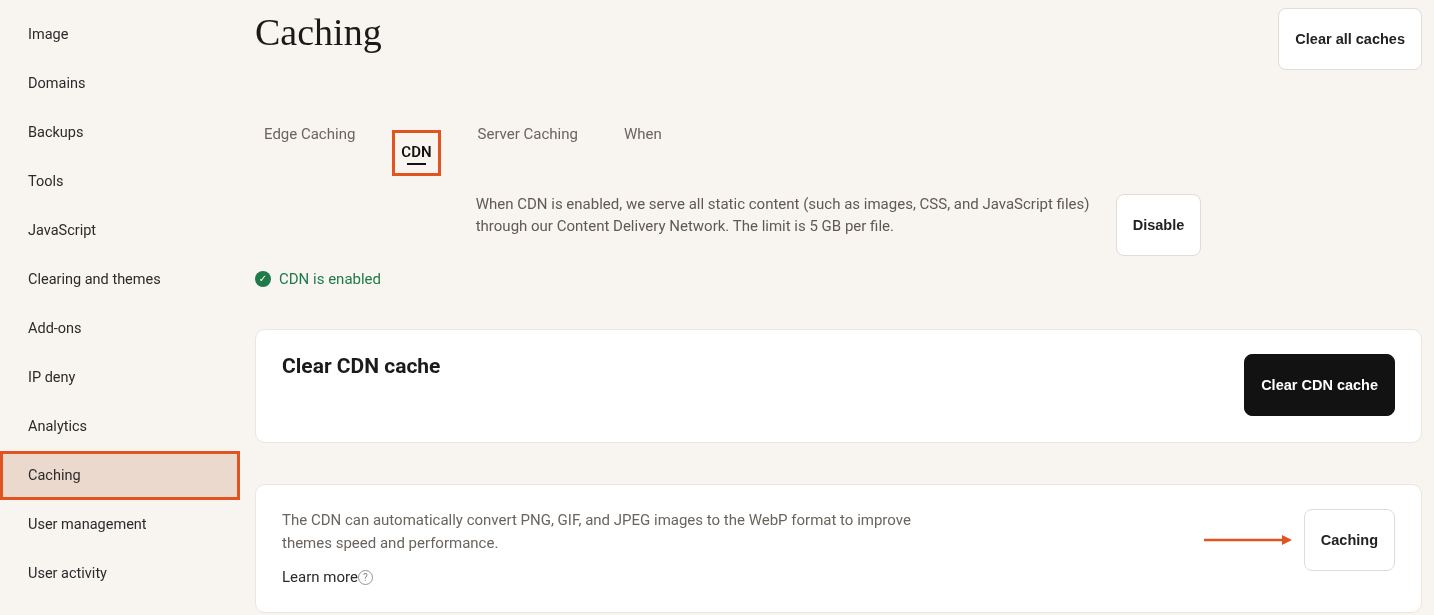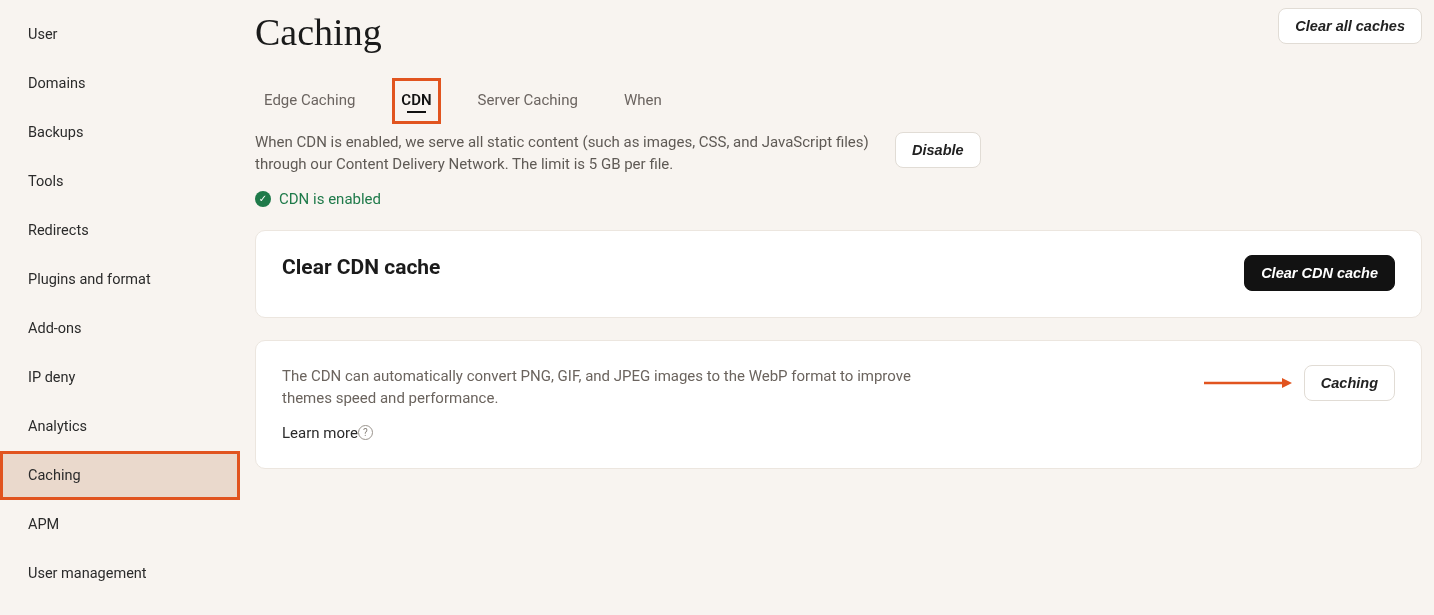--- a/index.html
+++ b/index.html
@@ -41,26 +41,25 @@
     font-family: Georgia, "Times New Roman", serif;
     font-size: 38px;
     font-weight: 400;
     color: #1a1a1a;
     padding-top: 2px;
   }
   .btn {
     background: #fff;
     border: 1px solid #e1dcd5;
     border-radius: 8px;
-    padding: 9px 16px;
+    padding: 22px 16px;
     font-size: 14.5px;
     font-weight: 600;
     color: #222;
     cursor: pointer;
-    font-style: italic;
   }
   .btn-dark {
     background: #121212;
     color: #fff;
     border: 1px solid #121212;
   }
   .tabs {
     display: flex;
     gap: 28px;
     margin-top: 24px;
@@ -71,35 +70,36 @@
     color: #6b6460;
     padding: 10px 6px 12px 6px;
     cursor: pointer;
     border: 3px solid transparent;
   }
   .tab.active {
     color: #111;
     font-weight: 600;
     border: 3px solid #e1541f;
     position: relative;
+    margin-top: 36px;
   }
   .tab.active::after {
     content: "";
     position: absolute;
     left: 12px;
     right: 12px;
     bottom: 8px;
     height: 2px;
     background: #111;
   }
   .tab-desc-row {
     display: flex;
-    justify-content: flex-start;
+    justify-content: center;
     align-items: flex-start;
-    margin-top: 8px;
+    margin-top: 18px;
   }
   .tab-desc {
     color: #5f5a55;
     font-size: 15px;
     line-height: 1.45;
     max-width: 640px;
   }
   .status-row {
     display: flex;
     align-items: center;
@@ -118,21 +118,21 @@
     justify-content: center;
     color: #fff;
     font-size: 10px;
     line-height: 1;
   }
   .card {
     background: #fff;
     border: 1px solid #ece6df;
     border-radius: 10px;
     padding: 24px 26px 26px 26px;
-    margin-top: 22px;
+    margin-top: 41px;
     display: flex;
     justify-content: space-between;
     align-items: flex-start;
     gap: 30px;
   }
   .card-title {
     font-size: 21px;
     font-weight: 700;
     color: #1b1b1b;
     margin-bottom: 12px;
@@ -168,31 +168,30 @@
   }
   .arrow-svg {
     width: 88px;
     height: 14px;
   }
 </style>
 </head>
 <body>
 
 <nav class="sidebar">
-  <div class="side-item"><span>User</span></div>
+  <div class="side-item"><span>Image</span></div>
   <div class="side-item"><span>Domains</span></div>
   <div class="side-item"><span>Backups</span></div>
   <div class="side-item"><span>Tools</span></div>
-  <div class="side-item"><span>Redirects</span></div>
-  <div class="side-item"><span>Plugins and format</span></div>
+  <div class="side-item"><span>JavaScript</span></div>
+  <div class="side-item"><span>Clearing and themes</span></div>
   <div class="side-item"><span>Add-ons</span></div>
   <div class="side-item"><span>IP deny</span></div>
   <div class="side-item"><span>Analytics</span></div>
   <div class="side-item active"><span>Caching</span></div>
-  <div class="side-item"><span>APM</span></div>
   <div class="side-item"><span>User management</span></div>
   <div class="side-item"><span>User activity</span></div>
 
 </nav>
 
 <main class="main">
   <div class="header">
     <h1 class="page-title">Caching</h1>
     <button class="btn">Clear all caches</button>
   </div>

